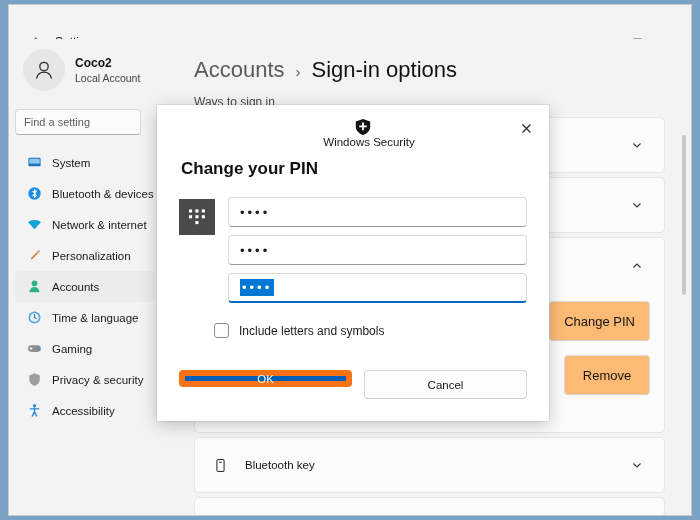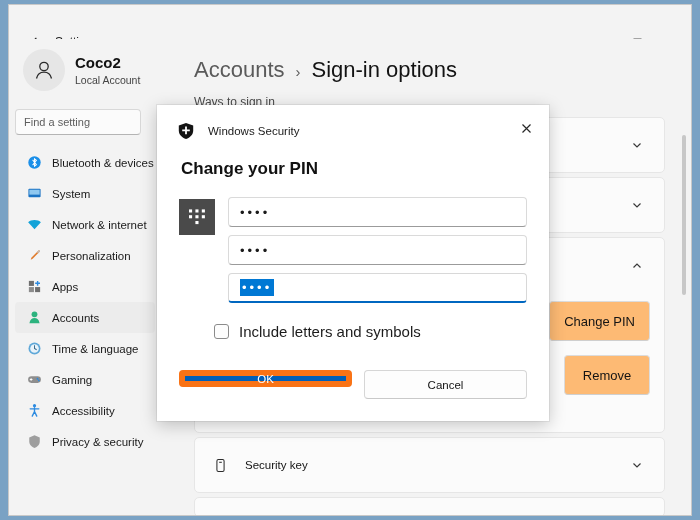--- a/index.html
+++ b/index.html
@@ -48,21 +48,21 @@
   }
   .profile {
     display: flex; align-items: center; gap: 10px;
     padding: 10px 0 10px 14px;
   }
   .avatar {
     width: 42px; height: 42px; border-radius: 50%;
     background: #e6e6e6;
     display: flex; align-items: center; justify-content: center;
   }
-  .profile-name { font-size: 15px; font-weight: bold; color: #121212; line-height: 1.35; }
+  .profile-name { font-size: 12px; font-weight: bold; color: #121212; line-height: 1.35; }
   .profile-sub { font-size: 10.5px; color: #444; line-height: 1.35; }
 
   .search-wrap { padding: 8px 12px 10px 6px; }
   .search-box {
     width: 126px; height: 26px;
     background: #fbfbfb;
     border: 1px solid #d8d8d8;
     border-bottom-color: #b4b4b4;
     border-radius: 4px;
     display: flex; align-items: center;
@@ -170,21 +170,21 @@
   
   .overlay { position: absolute; inset: 0; }
   .dialog {
     position: absolute; left: 148px; top: 100px;
     width: 392px; height: 316px;
     background: #ffffff;
     box-shadow: 0 4px 16px rgba(0,0,0,0.22), 0 0 0 1px rgba(0,0,0,0.06);
   }
   .dlg-head {
     display: flex; align-items: center;
-    padding: 13px 0 0 19px; height: 38px;
+    padding: 13px 0 0 19px; height: 38px; flex-direction: column;
   }
   .dlg-shield { width: 19px; height: 19px; display: flex; align-items: center; justify-content: center; }
   .dlg-app { margin-left: 13px; font-size: 11.5px; color: #1b1b1b; }
   .dlg-close {
     position: absolute; right: 10px; top: 10px;
     width: 26px; height: 26px;
     display: flex; align-items: center; justify-content: center;
     font-size: 14px; color: #272727;
   }
   .dlg-title {
@@ -218,21 +218,21 @@
   }
   .checkbox-row {
     display: flex; align-items: center; gap: 10px;
     padding: 12px 0 0 57px;
   }
   .checkbox {
     width: 15px; height: 15px; flex: 0 0 15px;
     border: 1px solid #8b8b8b; border-radius: 3px;
     background: #fdfdfd;
   }
-  .checkbox-label { font-size: 15px; color: #1c1c1c; }
+  .checkbox-label { font-size: 12px; color: #1c1c1c; }
   .dlg-actions {
     position: absolute; left: 22px; right: 22px; bottom: 22px;
     display: flex; gap: 12px;
   }
   .btn-primary {
     flex: 1; height: 17px;
     background: #005fb8; border: 6px solid #f97316;
     border-radius: 4px;
     color: #fff; font-family: inherit; font-size: 11.5px;
     display: flex; align-items: center; justify-content: center;
@@ -296,67 +296,56 @@
       <div class="search-box">
         <input type="text" placeholder="Find a setting" style="">
       </div>
     </div>
 
     <div class="nav">
 
       <div class="nav-item">
         <span class="nav-icon">
           <svg width="15" height="15" viewBox="0 0 16 16">
+              <rect x="1.5" y="3" width="13" height="9" rx="1" fill="#1b73c4"></rect>
+              <rect x="2.5" y="4" width="11" height="5.2" fill="#8fc8f0"></rect>
+            </svg>
+        </span>
+        <span>System</span>
+      </div>
+
+      <div class="nav-item">
+        <span class="nav-icon">
+          <svg width="15" height="15" viewBox="0 0 16 16">
               <circle cx="8" cy="8" r="6.6" fill="#1b8fe8"></circle>
               <path d="M6 5.2 L10 10.3 L8 12 V4 L10 5.7 L6 10.8" fill="none" stroke="#fff" stroke-width="1.1"></path>
             </svg>
         </span>
         <span>Bluetooth &amp; devices</span>
       </div>
 
       <div class="nav-item">
         <span class="nav-icon">
           <svg width="15" height="15" viewBox="0 0 16 16">
-              <rect x="1.5" y="3" width="13" height="9" rx="1" fill="#1b73c4"></rect>
-              <rect x="2.5" y="4" width="11" height="5.2" fill="#8fc8f0"></rect>
-            </svg>
-        </span>
-        <span>System</span>
-      </div>
-
-      <div class="nav-item">
-        <span class="nav-icon">
-          <svg width="15" height="15" viewBox="0 0 16 16">
               <path d="M1.2 5.5 C4 2.6 12 2.6 14.8 5.5 L8 13 Z" fill="#13a3d8"></path>
             </svg>
         </span>
         <span>Network &amp; internet</span>
       </div>
 
       <div class="nav-item">
         <span class="nav-icon">
           <svg width="15" height="15" viewBox="0 0 16 16">
               <path d="M12.8 2.2 L14 3.4 L6 11.4 L4 12.6 L4.6 10.4 Z" fill="#e07b2c"></path>
               <path d="M12.8 2.2 L14 3.4 L11.8 5.6 L10.6 4.4 Z" fill="#bfbfbf"></path>
             </svg>
         </span>
         <span>Personalization</span>
       </div>
 
-      <div class="nav-item">
-        <span class="nav-icon">
-          <svg width="15" height="15" viewBox="0 0 16 16">
-              <rect x="2" y="2" width="5.4" height="5.4" fill="#6e6e6e"></rect>
-              <rect x="2" y="8.6" width="5.4" height="5.4" fill="#8c8c8c"></rect>
-              <rect x="8.6" y="8.6" width="5.4" height="5.4" fill="#6e6e6e"></rect>
-              <path d="M11.3 2 V7.2 M8.7 4.6 H13.9" stroke="#2b8ae0" stroke-width="1.5"></path>
-            </svg>
-        </span>
-        <span>Apps</span>
-      </div>
 
       <div class="nav-item active">
         <span class="nav-icon">
           <svg width="15" height="15" viewBox="0 0 16 16">
               <circle cx="8" cy="4.6" r="3.1" fill="#2cb37e"></circle>
               <path d="M2.6 14 C3.2 10.2 5.4 8.6 8 8.6 C10.6 8.6 12.8 10.2 13.4 14 Z" fill="#2cb37e"></path>
             </svg>
         </span>
         <span>Accounts</span>
       </div>
@@ -380,34 +369,34 @@
               <circle cx="12.6" cy="9" r="0.95" fill="#2b8ae0"></circle>
               <path d="M4.4 6.6 V9.4 M3 8 H5.8" stroke="#fff" stroke-width="1.1"></path>
             </svg>
         </span>
         <span>Gaming</span>
       </div>
 
       <div class="nav-item">
         <span class="nav-icon">
           <svg width="15" height="15" viewBox="0 0 16 16">
+              <path d="M8 1.4 L13.6 3.6 V8 C13.6 11.4 11 13.8 8 14.8 C5 13.8 2.4 11.4 2.4 8 V3.6 Z" fill="#9e9e9e"></path>
+            </svg>
+        </span>
+        <span>Privacy &amp; security</span>
+      </div>
+
+      <div class="nav-item">
+        <span class="nav-icon">
+          <svg width="15" height="15" viewBox="0 0 16 16">
               <circle cx="8" cy="2.8" r="1.7" fill="#2b8ae0"></circle>
               <path d="M8 5 V9 M3.4 6.2 H12.6 M8 9 L5.6 14 M8 9 L10.4 14" stroke="#2b8ae0" stroke-width="1.45" fill="none" stroke-linecap="round"></path>
             </svg>
         </span>
         <span>Accessibility</span>
-      </div>
-
-      <div class="nav-item">
-        <span class="nav-icon">
-          <svg width="15" height="15" viewBox="0 0 16 16">
-              <path d="M8 1.4 L13.6 3.6 V8 C13.6 11.4 11 13.8 8 14.8 C5 13.8 2.4 11.4 2.4 8 V3.6 Z" fill="#9e9e9e"></path>
-            </svg>
-        </span>
-        <span>Privacy &amp; security</span>
       </div>
 
     </div>
   </div>
 
   <div class="content">
 
     <div class="breadcrumb">
       <span class="crumb-parent">Accounts</span>
       <span class="crumb-sep">›</span>
@@ -495,21 +484,21 @@
       </div>
 
       <div class="card">
         <span class="card-icon">
           <svg width="17" height="17" viewBox="0 0 18 18" fill="none" stroke="#2b2b2b" stroke-width="1.1">
             <rect x="5.2" y="2.6" width="7.6" height="12.8" rx="1.6"></rect>
             <path d="M7.6 5.6 H10.4"></path>
           </svg>
         </span>
         <div class="card-text">
-          <div class="card-title">Security key</div>
+          <div class="card-title">Bluetooth key</div>
         </div>
         <span class="chev">
           <svg width="12" height="12" viewBox="0 0 12 12" fill="none" stroke="#3a3a3a" stroke-width="1.2">
               <path d="M2.5 4.5 L6 8 L9.5 4.5"></path>
             </svg>
         </span>
       </div>
 
       <div class="card" style="height:20px"></div>
 

